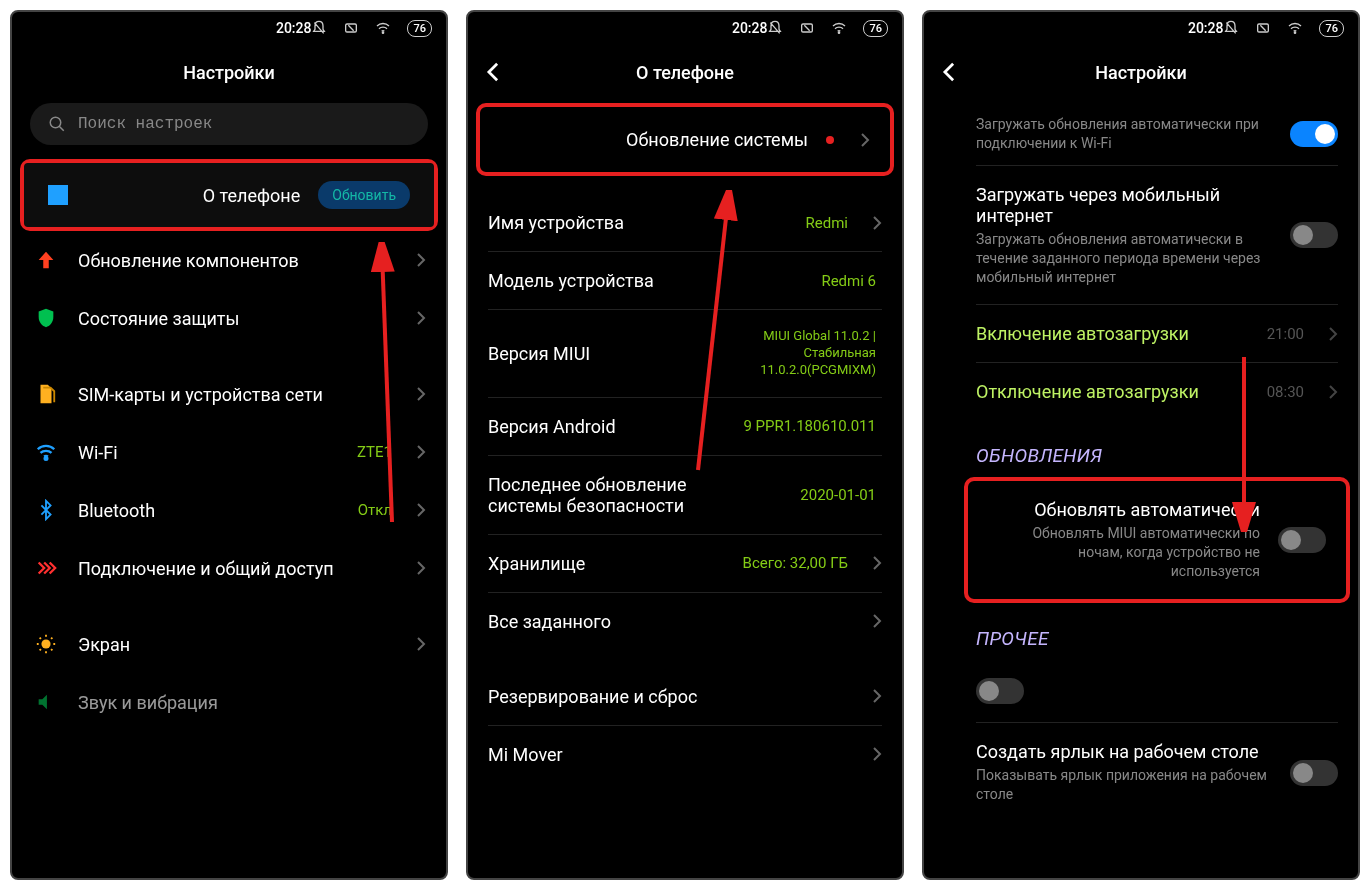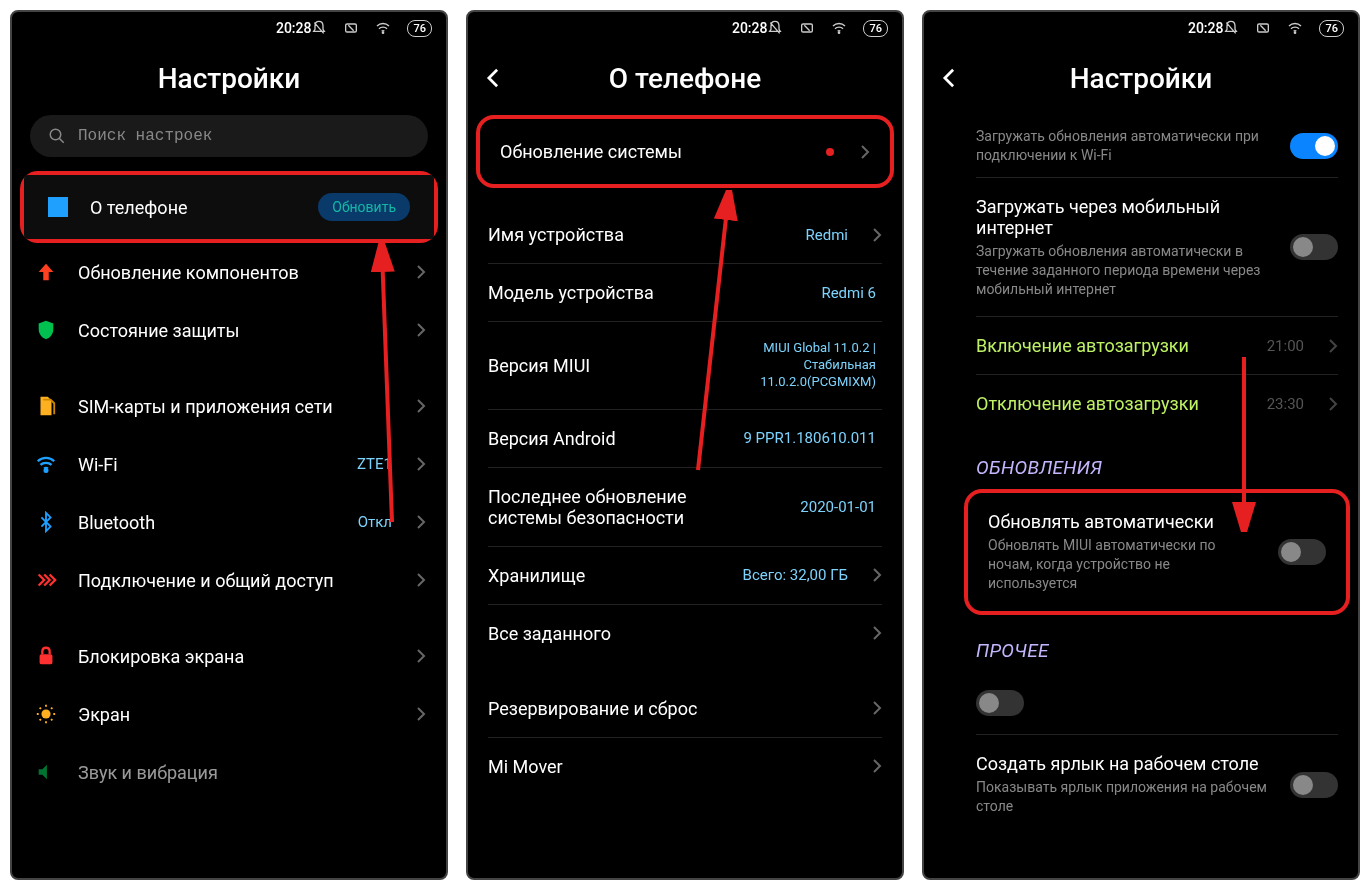--- a/index.html
+++ b/index.html
@@ -40,21 +40,21 @@
     position: relative;
     padding: 18px 16px 20px;
   }
   .back-btn {
     position: absolute;
     left: 18px;
     top: 50%;
     transform: translateY(-50%);
     cursor: pointer;
   }
-  .page-title { font-size: 28px; font-weight: 500; }
+  .page-title { font-size: 18px; font-weight: 500; }
   .search-box {
     margin: 0 18px 14px;
     background: #1a1a1a;
     border-radius: 24px;
     padding: 12px 18px;
     display: flex;
     align-items: center;
     gap: 12px;
     color: #888;
     font-family: Liberation Mono, monospace;
@@ -66,21 +66,21 @@
     align-items: center;
     padding: 18px 20px;
     gap: 18px;
     position: relative;
   }
   .row.tall { padding: 22px 20px; }
   .icon-slot { width: 28px; display:flex; align-items:center; justify-content:center; flex-shrink:0; }
   .row-main { flex: 1; min-width: 0; }
   .row-title { font-size: 18px; color: #fff; }
   .row-sub { font-size: 14px; color: #888; margin-top: 4px; line-height: 1.35; }
-  .row-value { color: #7dd3fc; font-size: 15px; text-align: right; margin-right: 6px; max-width:180px; }
+  .row-value { color: #84cc16; font-size: 15px; text-align: right; margin-right: 6px; max-width:180px; }
   .chevron { color: #666; flex-shrink: 0; }
   .pill-btn {
     background: #0a3a6a;
     color: #14b8a6;
     font-size: 14px;
     padding: 6px 14px;
     border-radius: 16px;
     margin-right: 4px;
   }
   .divider { height: 18px; }
@@ -107,22 +107,23 @@
     top: 3px;
     left: 3px;
     transition: left .2s;
   }
   .toggle.on { background: #0a84ff; }
   .toggle.on::after { left: 25px; background:#fff; }
   .dim .row-title { color: #bef264; }
   .dim .row-value { color: #555; }
   .red-box {
     border: 4px solid #e62020;
-    border-radius: 18px;
+    border-radius: 10px;
     margin: 0 8px;
+    text-align: right;
   }
   .annotation { position: absolute; pointer-events: none; }
   .thin-sep {
     height: 1px;
     background: #222;
     margin: 0 20px;
   }
   .red-dot {
     width: 8px; height: 8px; border-radius:50%; background:#e62020; margin-right:8px;
   }
@@ -205,21 +206,21 @@
     <div class="divider"></div>
 
     <div class="row">
       <span class="icon-slot">
           <svg width="22" height="22" viewBox="0 0 24 24" fill="#ffb020">
             <path d="M6 2 L14 2 L18 6 L18 22 L6 22 Z"></path>
             <path d="M9 5 L17 5 L21 9 L21 21" fill="none" stroke="#cc8800" stroke-width="2"></path>
           </svg>
         </span>
       <div class="row-main">
-          <div class="row-title">SIM-карты и приложения сети</div>
+          <div class="row-title">SIM-карты и устройства сети</div>
         </div>
       <svg class="chevron" width="10" height="16" viewBox="0 0 10 16" fill="none" stroke="#666" stroke-width="2">
           <path d="M2 2 L8 8 L2 14"></path>
         </svg>
     </div>
 
     <div class="row">
       <span class="icon-slot">
           <svg width="22" height="22" viewBox="0 0 24 24" fill="none" stroke="#1fa0ff" stroke-width="2.5">
             <path d="M3 9 C8 4 16 4 21 9 M6 13 C9 10 15 10 18 13 M10 17 C11 16 13 16 14 17"></path>
@@ -259,34 +260,20 @@
       <div class="row-main">
           <div class="row-title">Подключение и общий доступ</div>
         </div>
       <svg class="chevron" width="10" height="16" viewBox="0 0 10 16" fill="none" stroke="#666" stroke-width="2">
           <path d="M2 2 L8 8 L2 14"></path>
         </svg>
     </div>
 
     <div class="divider"></div>
 
-    <div class="row">
-      <span class="icon-slot">
-          <svg width="22" height="22" viewBox="0 0 24 24" fill="#ff3030">
-            <rect x="5" y="10" width="14" height="11" rx="2"></rect>
-            <path d="M8 10 L8 7 C8 4 10 3 12 3 C14 3 16 4 16 7 L16 10" fill="none" stroke="#ff3030" stroke-width="2.5"></path>
-          </svg>
-        </span>
-      <div class="row-main">
-          <div class="row-title">Блокировка экрана</div>
-        </div>
-      <svg class="chevron" width="10" height="16" viewBox="0 0 10 16" fill="none" stroke="#666" stroke-width="2">
-          <path d="M2 2 L8 8 L2 14"></path>
-        </svg>
-    </div>
 
     <div class="row">
       <span class="icon-slot">
           <svg width="22" height="22" viewBox="0 0 24 24" fill="#ffb020">
             <circle cx="12" cy="12" r="5"></circle>
             <g stroke="#ffb020" stroke-width="2">
               <path d="M12 2 L12 4 M12 20 L12 22 M2 12 L4 12 M20 12 L22 12 M5 5 L6.5 6.5 M17.5 17.5 L19 19 M5 19 L6.5 17.5 M17.5 6.5 L19 5"></path>
             </g>
           </svg>
         </span>
@@ -501,21 +488,21 @@
       <span class="row-value">21:00</span>
       <svg class="chevron" width="10" height="16" viewBox="0 0 10 16" fill="none" stroke="#444" stroke-width="2">
           <path d="M2 2 L8 8 L2 14"></path>
         </svg>
     </div>
     <div class="thin-sep"></div>
     <div class="row dim">
       <div class="row-main">
           <div class="row-title">Отключение автозагрузки</div>
         </div>
-      <span class="row-value">23:30</span>
+      <span class="row-value">08:30</span>
       <svg class="chevron" width="10" height="16" viewBox="0 0 10 16" fill="none" stroke="#444" stroke-width="2">
           <path d="M2 2 L8 8 L2 14"></path>
         </svg>
     </div>
 
     <div class="section-label">ОБНОВЛЕНИЯ</div>
 
     <div class="red-box">
       <div class="row">
         <div class="row-main">

